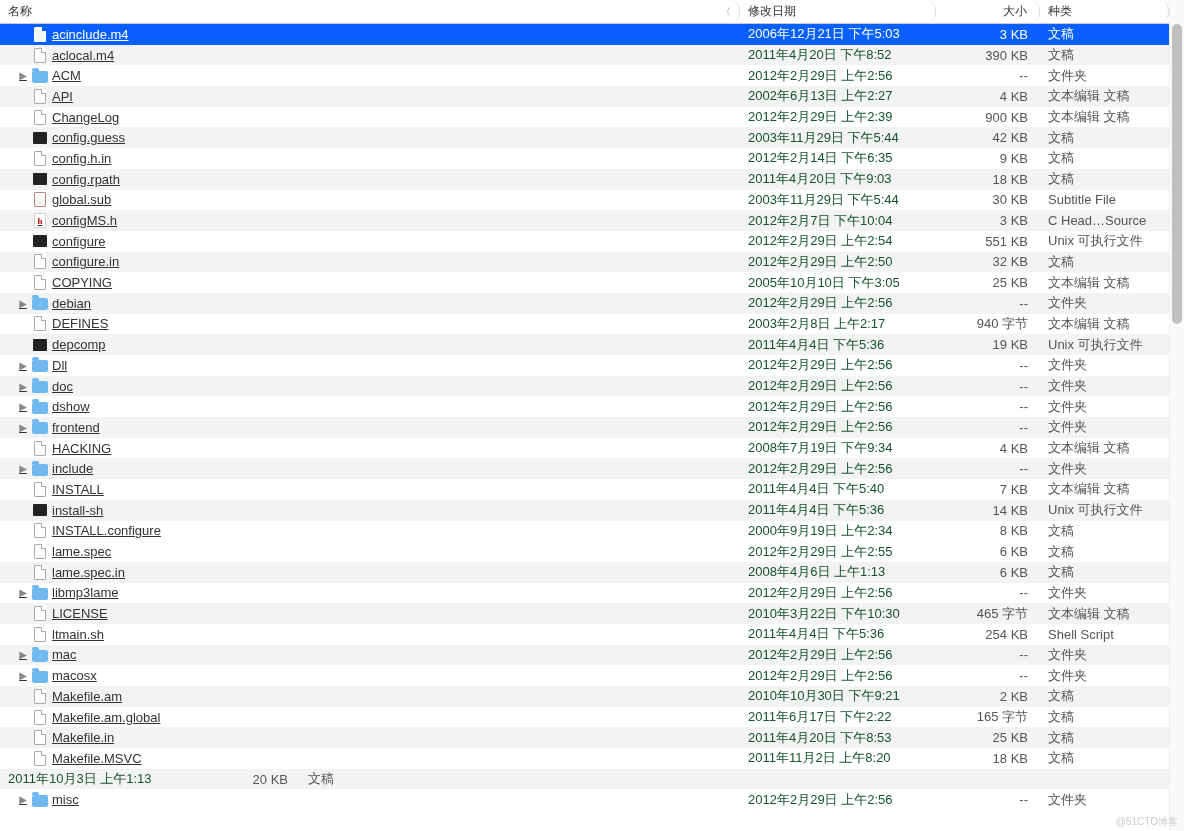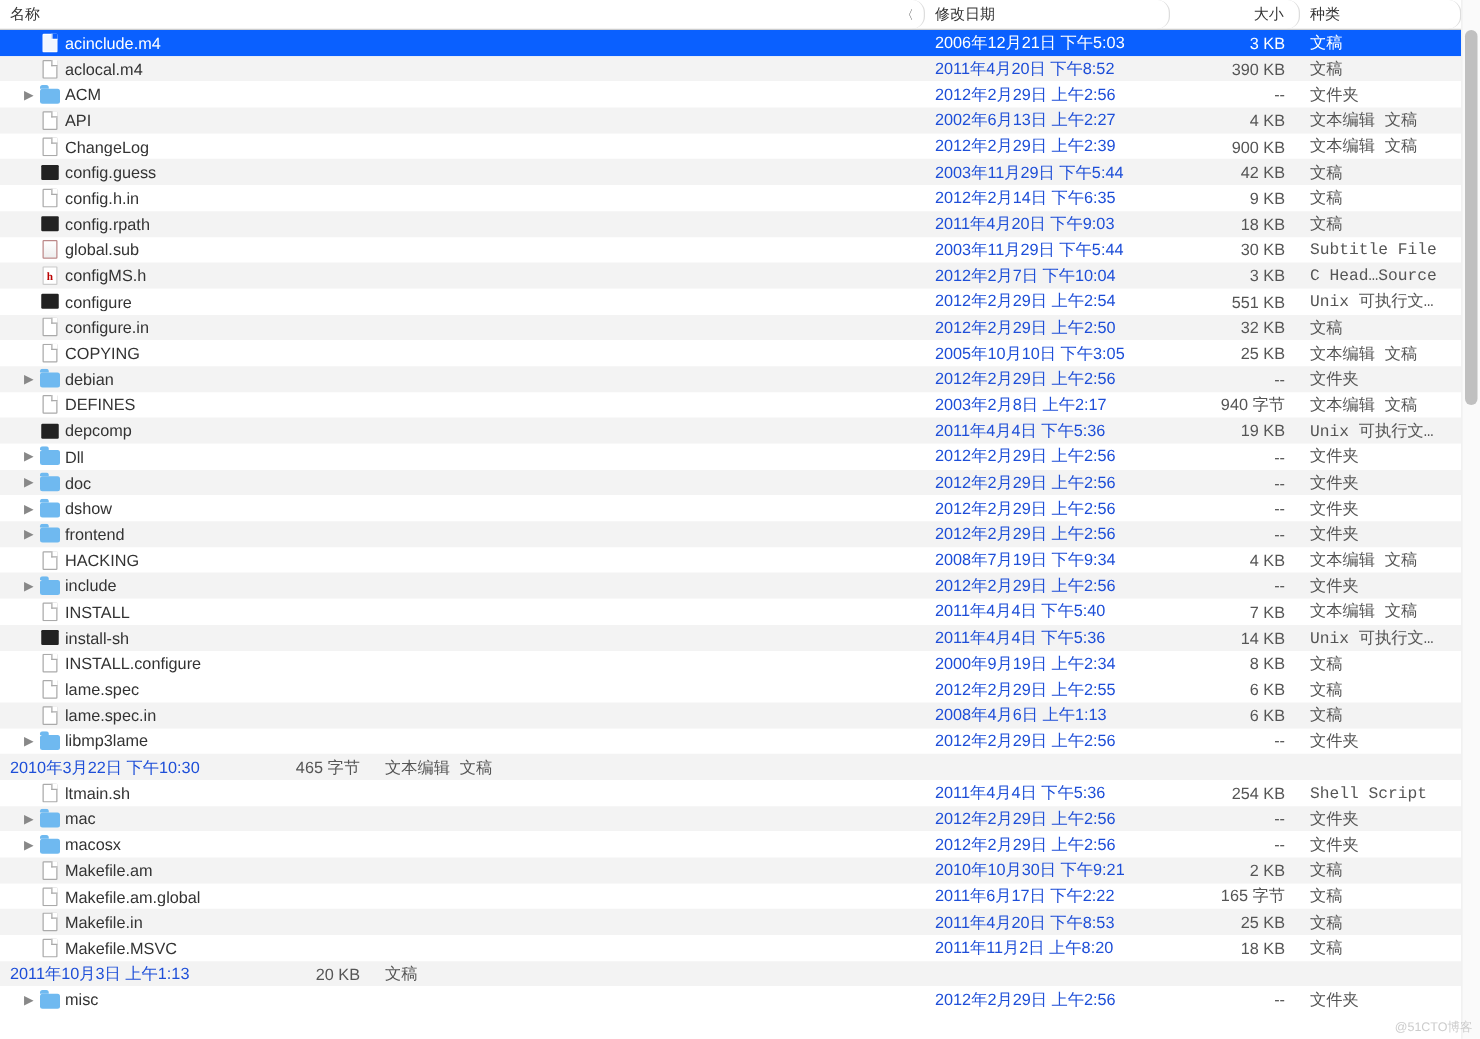--- a/index.html
+++ b/index.html
@@ -56,26 +56,27 @@
     }
     .row.even { background: #fff; }
     .row.odd { background: #f3f3f3; }
     .row.selected { background: #0a60ff; color: #fff; }
     .cell { padding: 0 8px; overflow: hidden; white-space: nowrap; text-overflow: ellipsis; }
     .cell-name {
       width: 740px;
       display: flex;
       align-items: center;
       gap: 4px;
-    }
-    .cell-date { width: 196px; color: #1d4ed8; }
+      text-decoration: underline;
+    }
+    .cell-date { width: 196px; color: #14532d; }
     .row.selected .cell-date { color: #fff; }
     .cell-size { width: 104px; text-align: right; padding-right: 12px; color: #555;}
     .row.selected .cell-size { color: #fff; }
-    .cell-kind { flex: 1; color: #555; max-width: 118px; font-family: Liberation Mono, monospace;}
+    .cell-kind { flex: 1; color: #555; max-width: 118px;}
     .row.selected .cell-kind { color: #fff; }
     .disclosure {
       width: 10px;
       height: 10px;
       display: inline-flex;
       align-items: center;
       justify-content: center;
       font-size: 10px;
       color: #888;
       flex-shrink: 0;
@@ -560,20 +561,28 @@
             <span class="icon">
               <span class="icon-folder"></span>
             </span>
             <span>libmp3lame</span>
           </div>
           <div class="cell cell-date">2012年2月29日 上午2:56</div>
           <div class="cell cell-size">--</div>
           <div class="cell cell-kind">文件夹</div>
         </div>
         <div class="row odd">
+          <div class="cell cell-name">
+            <span class="indent"></span>
+            <span class="disclosure hidden">▶</span>
+            <span class="icon">
+              <span class="icon-doc"></span>
+            </span>
+            <span>LICENSE</span>
+          </div>
           <div class="cell cell-date">2010年3月22日 下午10:30</div>
           <div class="cell cell-size">465 字节</div>
           <div class="cell cell-kind">文本编辑 文稿</div>
         </div>
         <div class="row even">
           <div class="cell cell-name">
             <span class="indent"></span>
             <span class="disclosure hidden">▶</span>
             <span class="icon">
               <span class="icon-doc"></span>

